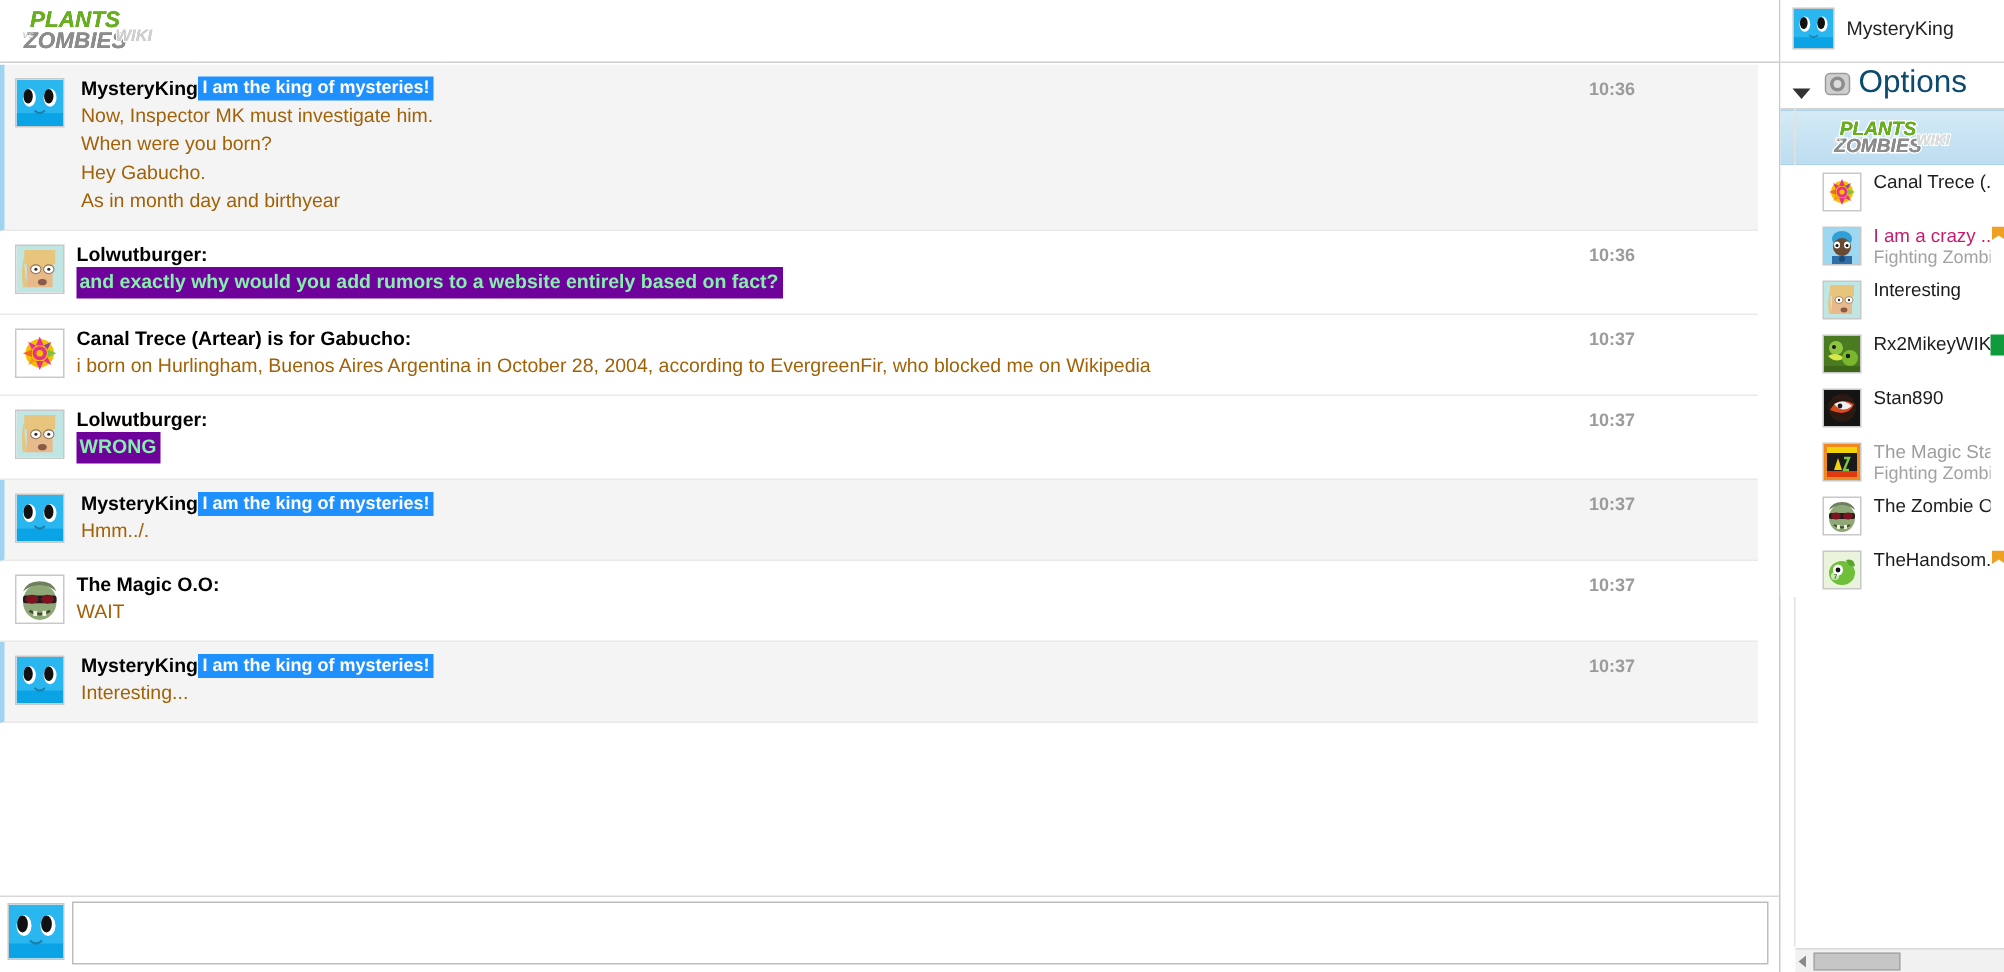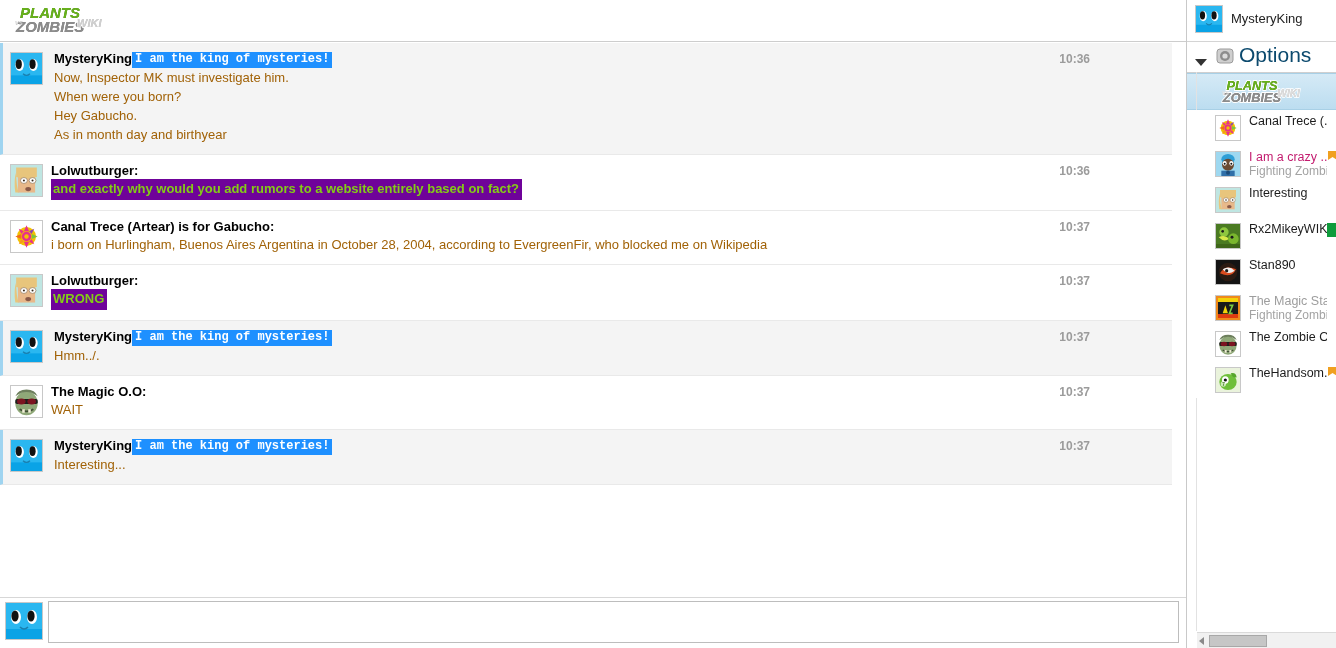--- a/index.html
+++ b/index.html
@@ -78,33 +78,32 @@
   }
   .user-name { font-weight: bold; }
   .tagline {
     display: inline-block;
     font-size: 12px;
     font-weight: bold;
     padding: 0px 3px 1px 3px;
     margin-left: 0px;
     vertical-align: 1px;
     line-height: 15px;
-    font-family: Liberation Mono, monospace;
   }
   .tagline.blue { background:#1e90ff; color:#ffffff; }
   .msg-line {
     font-size: 13px;
     color: #a16207;
     line-height: 19px;
     white-space: nowrap;
   }
   .msg-line.hl-purple {
     display: inline-block;
     background: #6f029a;
-    color: #84cc16;
+    color: #86efac;
     font-weight: bold;
     font-size: 13px;
     padding: 1px 3px 2px 2px;
     line-height: 18px;
   }
   .msg-time {
     position: absolute;
     right: 82px; top: 9px;
     font-size: 12px;
     color: #9b9b9b;

